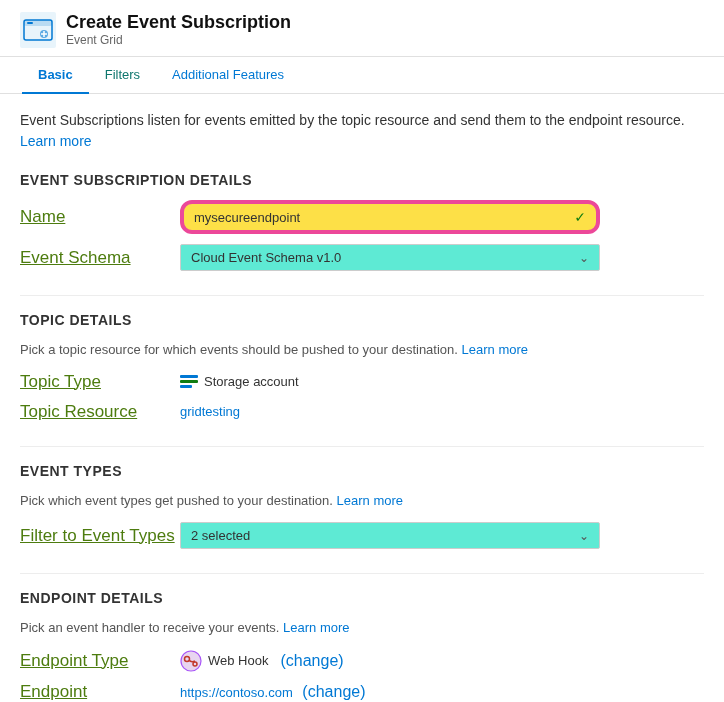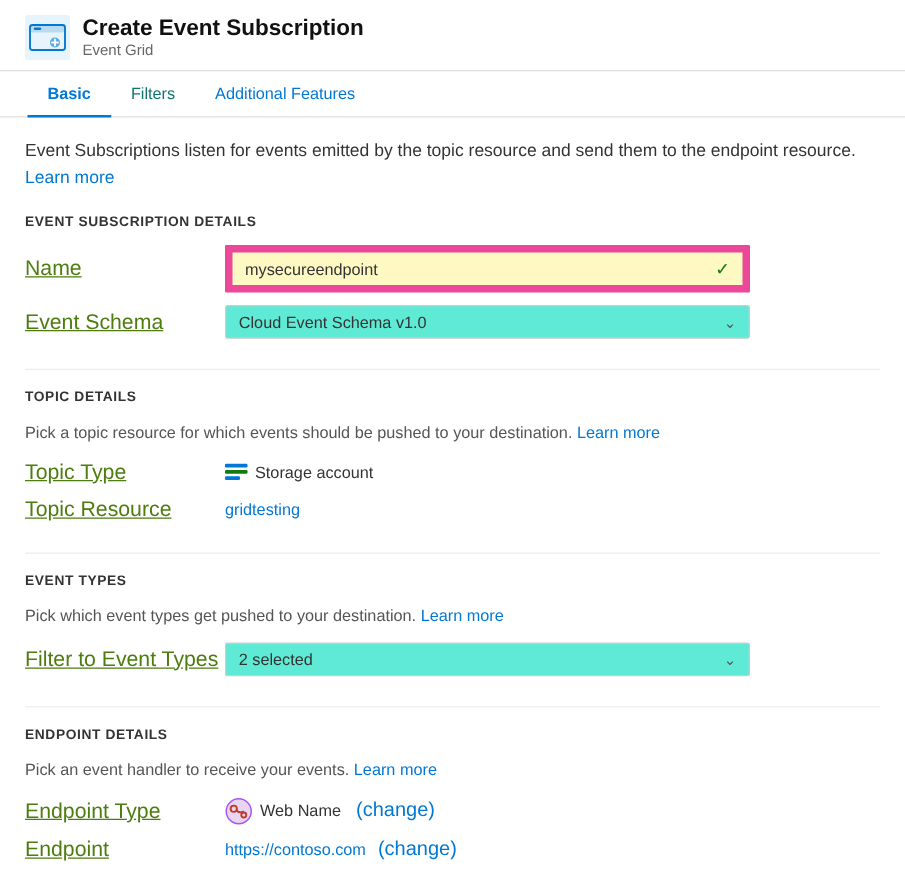--- a/index.html
+++ b/index.html
@@ -72,21 +72,21 @@
     .intro-text a, .learn-more {
       color: #0078d4;
       text-decoration: none;
     }
 
     
     .section {
       margin-bottom: 24px;
     }
     .section-title {
-      font-size: 11px;
+      font-size: 14px;
       font-weight: 700;
       color: #333;
       letter-spacing: 0.5px;
       text-transform: uppercase;
       margin-bottom: 12px;
     }
     .section-desc {
       font-size: 13px;
       color: #555;
       margin-bottom: 12px;
@@ -108,28 +108,28 @@
     }
     .form-control {
       flex: 1;
     }
 
     
     .input-field {
       width: 100%;
       max-width: 420px;
       padding: 5px 10px;
-      border: 6px solid #ec4899;
-      border-radius: 1px;
+      border: 4px solid #ec4899;
+      border-radius: 12px;
       font-size: 13px;
       color: #333;
       display: flex;
       align-items: center;
       justify-content: space-between;
-      background: #fef9c3;
+      background: #fde047;
     }
     .input-field .check-icon {
       color: #107c10;
       font-size: 14px;
     }
 
     
     .select-field {
       width: 100%;
       max-width: 420px;
@@ -322,21 +322,21 @@
     <div class="form-row">
       <div class="form-label">Endpoint Type</div>
       <div class="form-control">
         <div class="endpoint-type-value">
           <svg class="webhook-icon" viewBox="0 0 22 22" fill="none" xmlns="http://www.w3.org/2000/svg">
             <circle cx="11" cy="11" r="10" fill="#e8d5f0" stroke="#a855f7" stroke-width="1.2"></circle>
             <circle cx="7" cy="9" r="2.5" fill="none" stroke="#c1392b" stroke-width="1.5"></circle>
             <path d="M9 10 Q11 13 15 11" stroke="#c1392b" stroke-width="1.5" fill="none"></path>
             <circle cx="15" cy="14" r="2" fill="none" stroke="#c1392b" stroke-width="1.5"></circle>
           </svg>
-          <span>Web Name</span>
+          <span>Web Hook</span>
           <a class="change-link" href="#">(change)</a>
         </div>
       </div>
     </div>
 
     <div class="form-row">
       <div class="form-label">Endpoint</div>
       <div class="form-control">
         <span>
           <a class="link-text" href="#">https://contoso.com</a>

